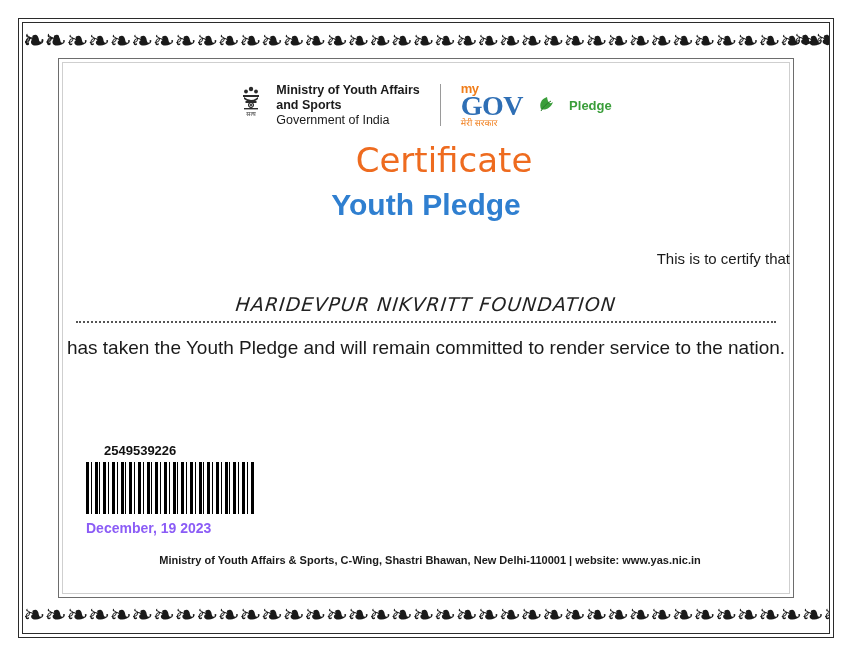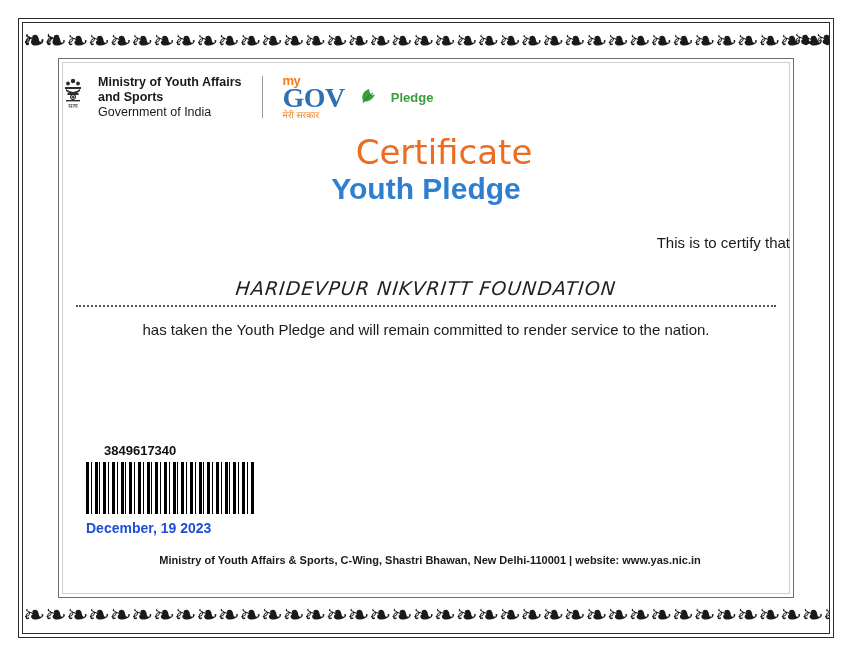--- a/index.html
+++ b/index.html
@@ -88,23 +88,23 @@
     left: 62px;
     top: 62px;
     right: 62px;
     bottom: 62px;
     padding: 0;
   }
 
   .logo-strip {
     display: flex;
     align-items: center;
-    justify-content: flex-start;
+    justify-content: center;
     gap: 14px;
-    margin-top: 12px;
+    margin-top: 20px;
   }
   .emblem {
     width: 22px;
     height: 44px;
     position: relative;
     flex: 0 0 auto;
   }
   .ministry-text {
     font-size: 12.5px;
     line-height: 15px;
@@ -186,20 +186,21 @@
     margin-top: 12px;
     font-family: "DejaVu Sans", sans-serif;
     font-weight: 400;
     padding-left: 36px;
   }
   .pledge-title {
     text-align: center;
     font-size: 30px;
     font-weight: 700;
     color: #2f7fd0;
+    margin-top: 8px;
     font-family: "Liberation Sans", sans-serif;
   }
   .certify-line {
     text-align: right;
     font-size: 15px;
     color: #1a1a1a;
     margin-top: 28px;
   }
   .recipient-name {
     text-align: center;
@@ -211,21 +212,21 @@
     letter-spacing: 1px;
     transform: skewX(-6deg);
   }
   .dotted-rule {
     margin: 6px 14px 0 14px;
     border-top: 2px dotted #555555;
     height: 0;
   }
   .statement {
     text-align: center;
-    font-size: 15px;
+    font-size: 19px;
     color: #1a1a1a;
     margin-top: 14px;
   }
 
   .barcode-block {
     position: absolute;
     left: 24px;
     bottom: 58px;
     width: 200px;
   }
@@ -244,21 +245,21 @@
       #000 0px, #000 3px, #fff 3px, #fff 5px,
       #000 5px, #000 6px, #fff 6px, #fff 9px,
       #000 9px, #000 12px, #fff 12px, #fff 13px,
       #000 13px, #000 14px, #fff 14px, #fff 17px,
       #000 17px, #000 20px, #fff 20px, #fff 22px,
       #000 22px, #000 23px, #fff 23px, #fff 26px);
   }
   .cert-date {
     font-size: 14px;
     font-weight: 700;
-    color: #1d4ed8;
+    color: #8b5cf6;
     margin-top: 6px;
   }
 
   .footer-line {
     position: absolute;
     left: 0;
     right: 0;
     bottom: 28px;
     text-align: center;
     font-size: 11px;
@@ -336,20 +337,20 @@
     <div class="cert-word">Certificate</div>
     <div class="pledge-title">Youth Pledge</div>
     <div class="certify-line">This is to certify that</div>
 
     <div class="recipient-name">HARIDEVPUR NIKVRITT FOUNDATION</div>
     <div class="dotted-rule"></div>
 
     <div class="statement">has taken the Youth Pledge and will remain committed to render service to the nation.</div>
 
     <div class="barcode-block">
-      <div class="barcode-number">3849617340</div>
+      <div class="barcode-number">2549539226</div>
       <div class="barcode-bars"></div>
       <div class="cert-date">December, 19 2023</div>
     </div>
 
     <div class="footer-line">Ministry of Youth Affairs &amp; Sports, C-Wing, Shastri Bhawan, New Delhi-110001 | website: www.yas.nic.in</div>
   </div>
 </div>
 
 </body></html>

